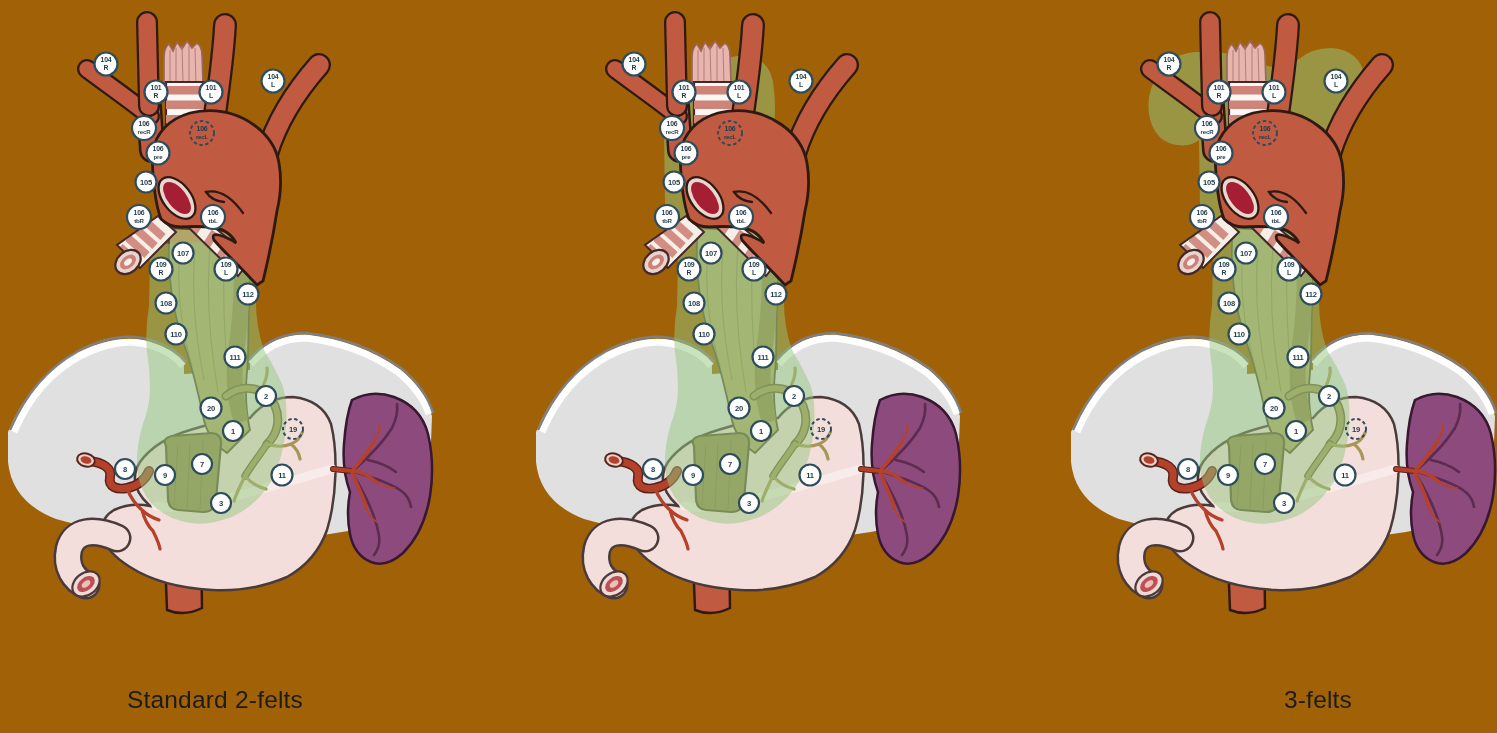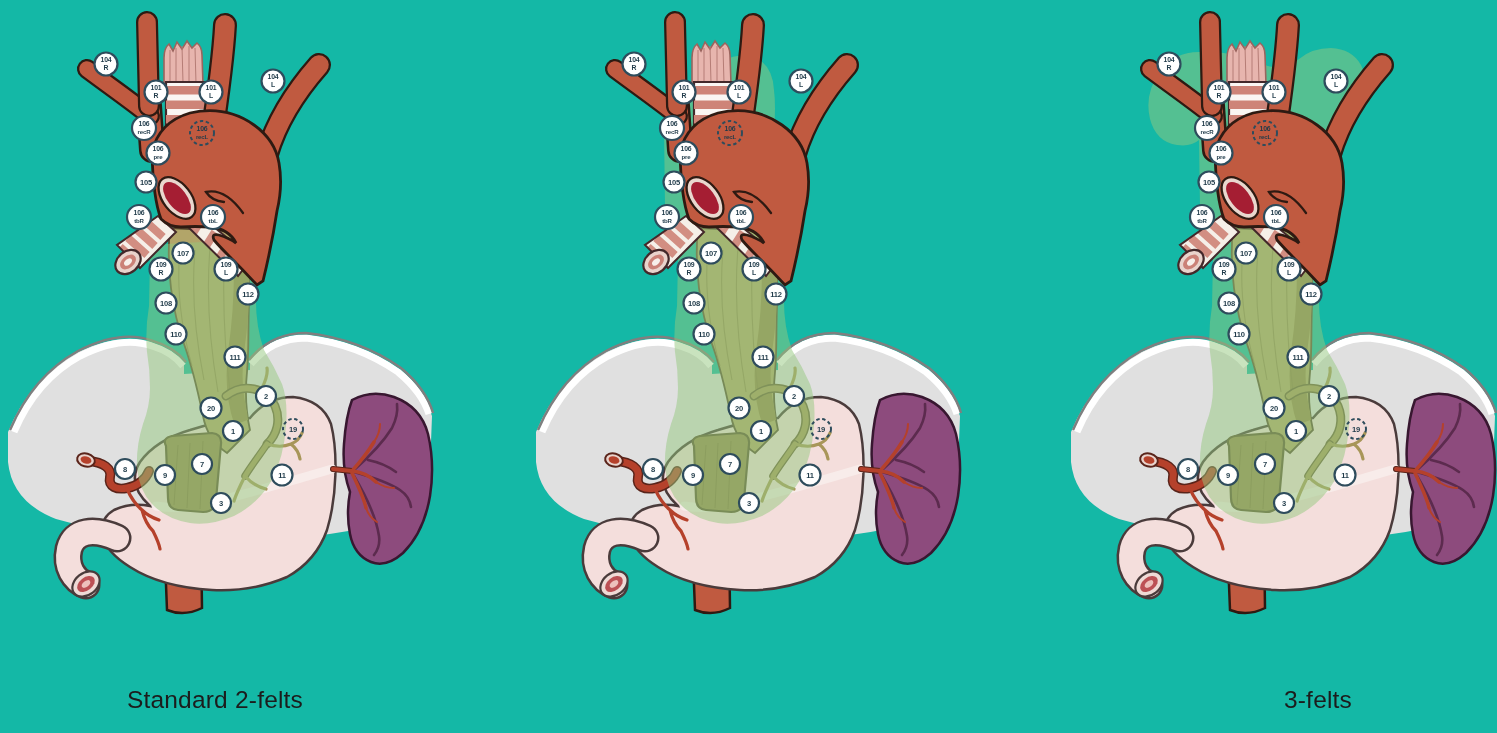--- a/index.html
+++ b/index.html
@@ -1,16 +1,16 @@
 <!DOCTYPE html>
 <html style="--field-green: #93C87E; --node-border: #2E4C5C; --node-text: #1F3A49; --aorta-red: #C05A40; --aorta-cut-red: #A51E33; --esophagus-olive: #B2A569; --stomach-pink: #F4DEDC; --spleen-purple: #8D4B7D; --diaphragm-gray: #E0E0E0; --trachea-ring-pink: #CE8478;"><head>
 <meta charset="utf-8">
 <style>
   html,body{margin:0;padding:0;background:#fff;}
-  .canvas{position:relative;width:1497px;height:733px;background:#14b8a6;overflow:hidden;
+  .canvas{position:relative;width:1497px;height:733px;background:#a16207;overflow:hidden;
           font-family:"Liberation Sans",sans-serif;}
   .figure-svg{position:absolute;left:0;top:0;}
   .captions{position:absolute;left:0;top:0;width:100%;height:100%;pointer-events:none;}
   .caption{position:absolute;top:686px;width:430px;text-align:center;
            font-size:24.5px;color:#1c1c1c;letter-spacing:.2px;}
   .cap-0{left:0;} .cap-1{left:528px;} .cap-2{left:1103px;}
 
   
   .aorta-fill{fill:var(--aorta-red,#C05A40);stroke:#2E1A12;stroke-width:2.8;}
   .vessel-dark{stroke:#2E1A12;fill:none;stroke-linecap:round;}

